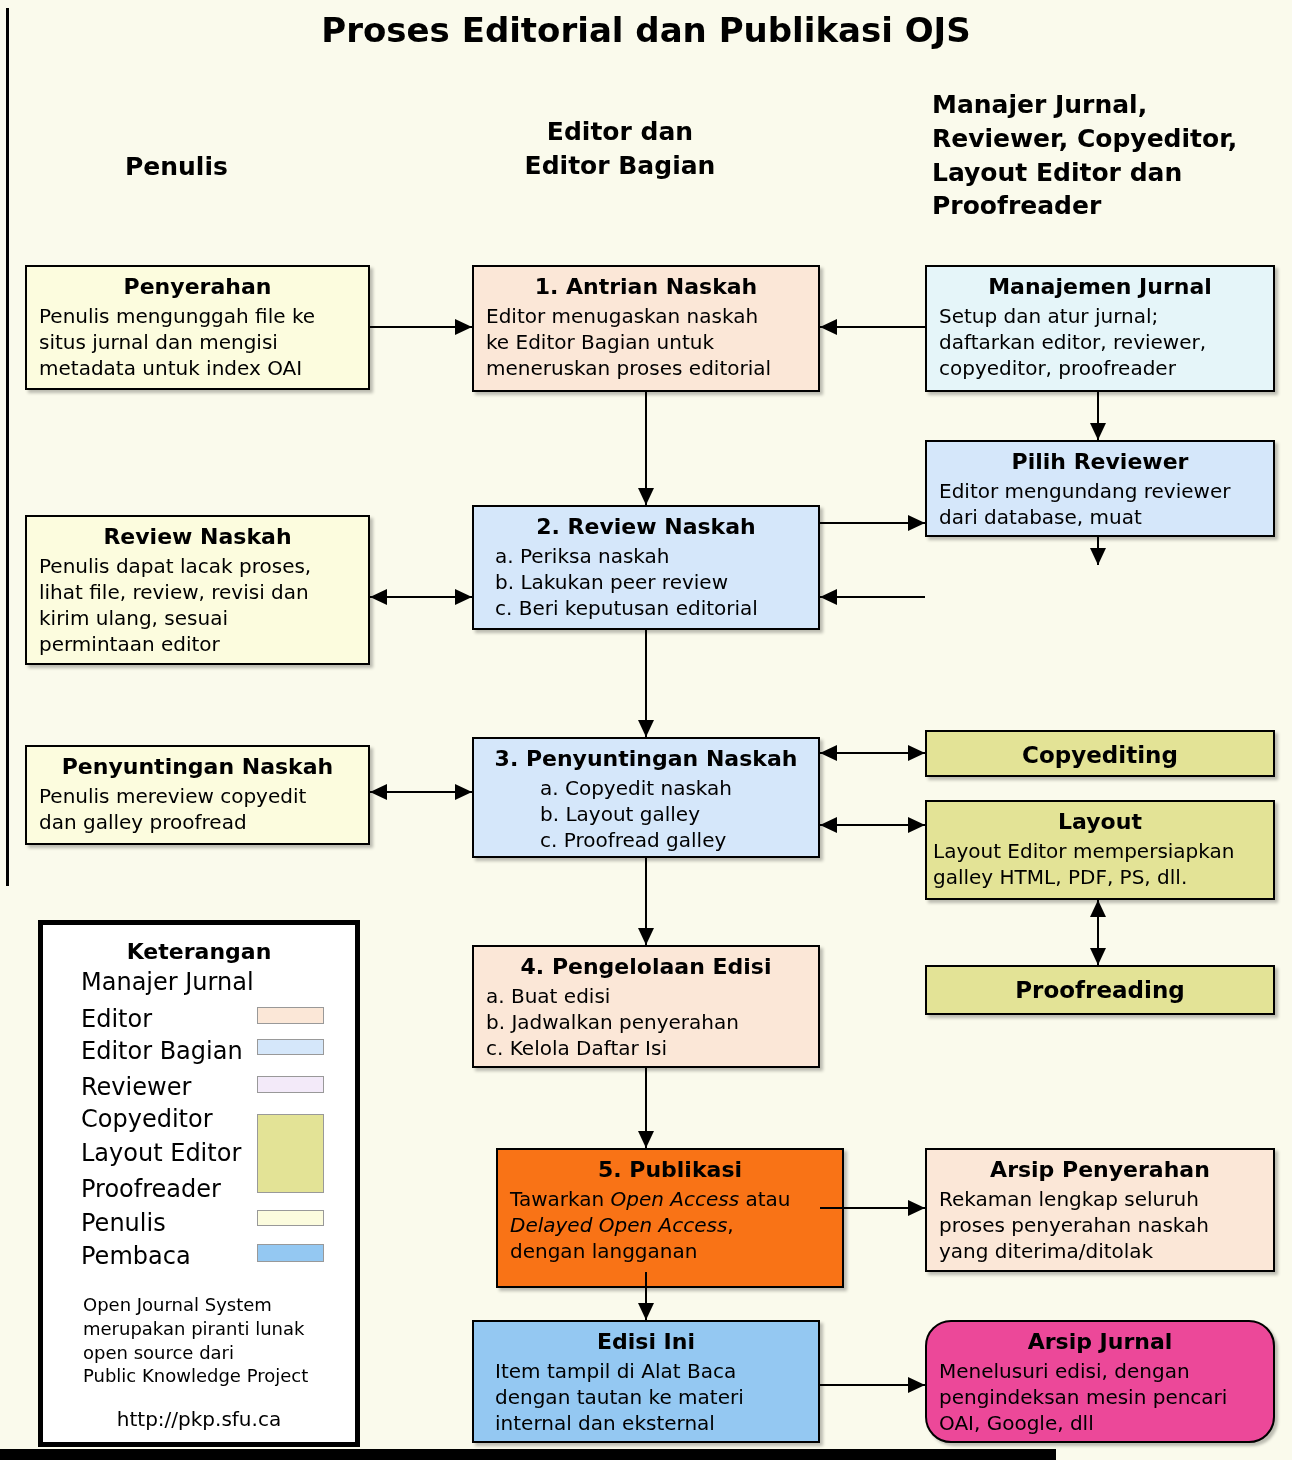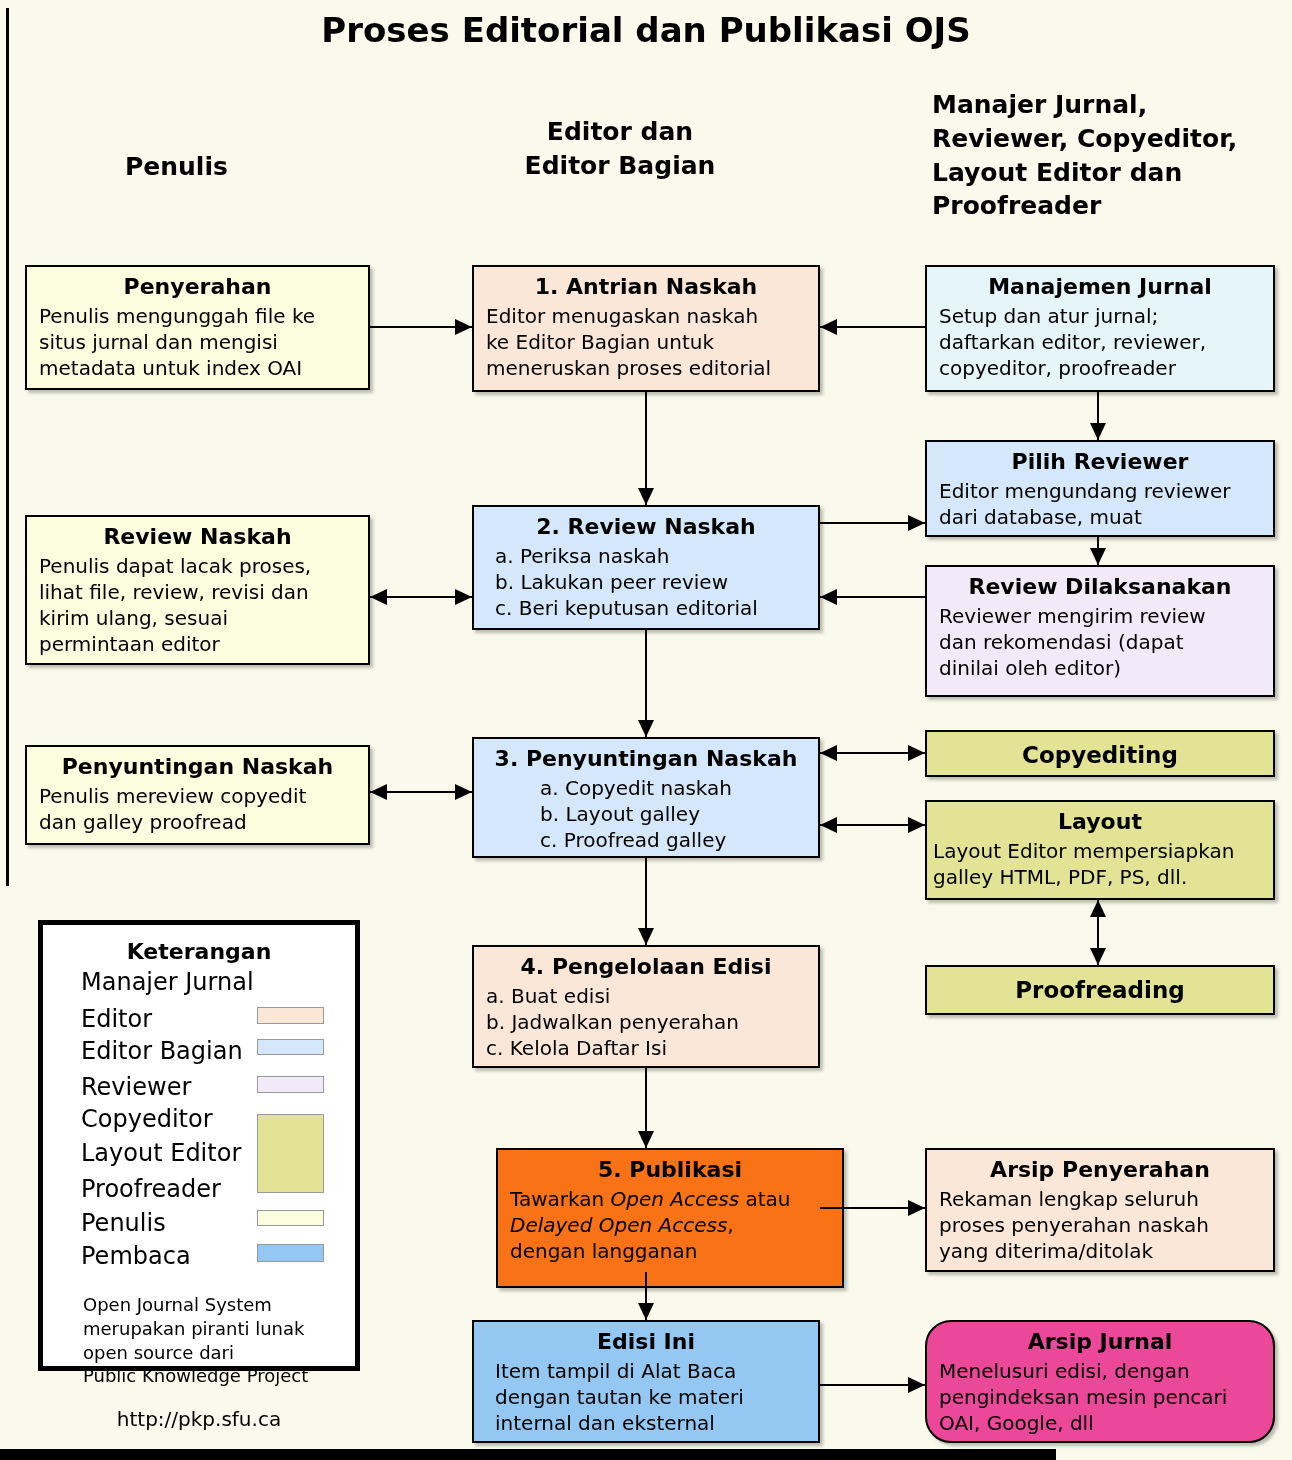--- a/index.html
+++ b/index.html
@@ -14,21 +14,21 @@
   .bb.ind2{padding-left:21px;}
   .bt.solo{padding-top:9px;font-size:23px;}
   .it{font-style:italic;}
   .ar{position:absolute;background:#000;}
   .ar.h{height:2px;}
   .ar.v{width:2px;}
   .ar.h.head-r::after{content:"";position:absolute;right:0;top:50%;transform:translateY(-50%);width:0;height:0;border-left:17px solid #000;border-top:8px solid transparent;border-bottom:8px solid transparent;}
   .ar.h.head-l::before{content:"";position:absolute;left:0;top:50%;transform:translateY(-50%);width:0;height:0;border-right:17px solid #000;border-top:8px solid transparent;border-bottom:8px solid transparent;}
   .ar.v.head-d::after{content:"";position:absolute;bottom:0;left:50%;transform:translateX(-50%);width:0;height:0;border-top:17px solid #000;border-left:8px solid transparent;border-right:8px solid transparent;}
   .ar.v.head-u::before{content:"";position:absolute;top:0;left:50%;transform:translateX(-50%);width:0;height:0;border-bottom:17px solid #000;border-left:8px solid transparent;border-right:8px solid transparent;}
-  .legend{position:absolute;left:38px;top:920px;width:322px;height:451px;background:#FFFFFF;border:5px solid #000;box-sizing:border-box;}
+  .legend{position:absolute;left:38px;top:920px;width:322px;height:527px;background:#FFFFFF;border:5px solid #000;box-sizing:border-box;}
   .legend-title{position:absolute;left:0;right:0;top:14px;text-align:center;font-size:22px;font-weight:bold;}
   .lg-label{position:absolute;left:38px;font-size:24px;color:#000;white-space:pre;}
   .lg-swatch{position:absolute;left:214px;width:67px;border:1px solid #999;box-sizing:border-box;}
   .lg-footer{position:absolute;left:40px;top:368px;font-size:18px;line-height:1.32;white-space:pre;}
   .lg-url{position:absolute;left:0;right:0;top:482px;text-align:center;font-size:20px;}
 </style>
 </head>
 <body>
 
 <div id="canvas">
@@ -115,26 +115,20 @@
 daftarkan editor, reviewer,
 copyeditor, proofreader</div>
   </div>
 
   <div class="box" style="left: 925px; top: 440px; width: 350px; height: 97px; background: rgb(213, 231, 250);">
     <div class="bt">Pilih Reviewer</div>
     <div class="bb">Editor mengundang reviewer
 dari database, muat</div>
   </div>
 
-  <div class="box" style="left: 925px; top: 565px; width: 350px; height: 132px; background: rgb(243, 234, 249);">
-    <div class="bt">Review Dilaksanakan</div>
-    <div class="bb">Reviewer mengirim review
-dan rekomendasi (dapat
-dinilai oleh editor)</div>
-  </div>
 
   <div class="box" style="left: 925px; top: 730px; width: 350px; height: 47px; background: rgb(227, 227, 150);">
     <div class="bt solo">Copyediting</div>
   </div>
 
   <div class="box" style="left: 925px; top: 800px; width: 350px; height: 100px; background: rgb(227, 227, 150);">
     <div class="bt">Layout</div>
     <div class="bb" style="padding-left:6px;padding-right:2px;">Layout Editor mempersiapkan
 galley HTML, PDF, PS, dll.</div>
   </div>

